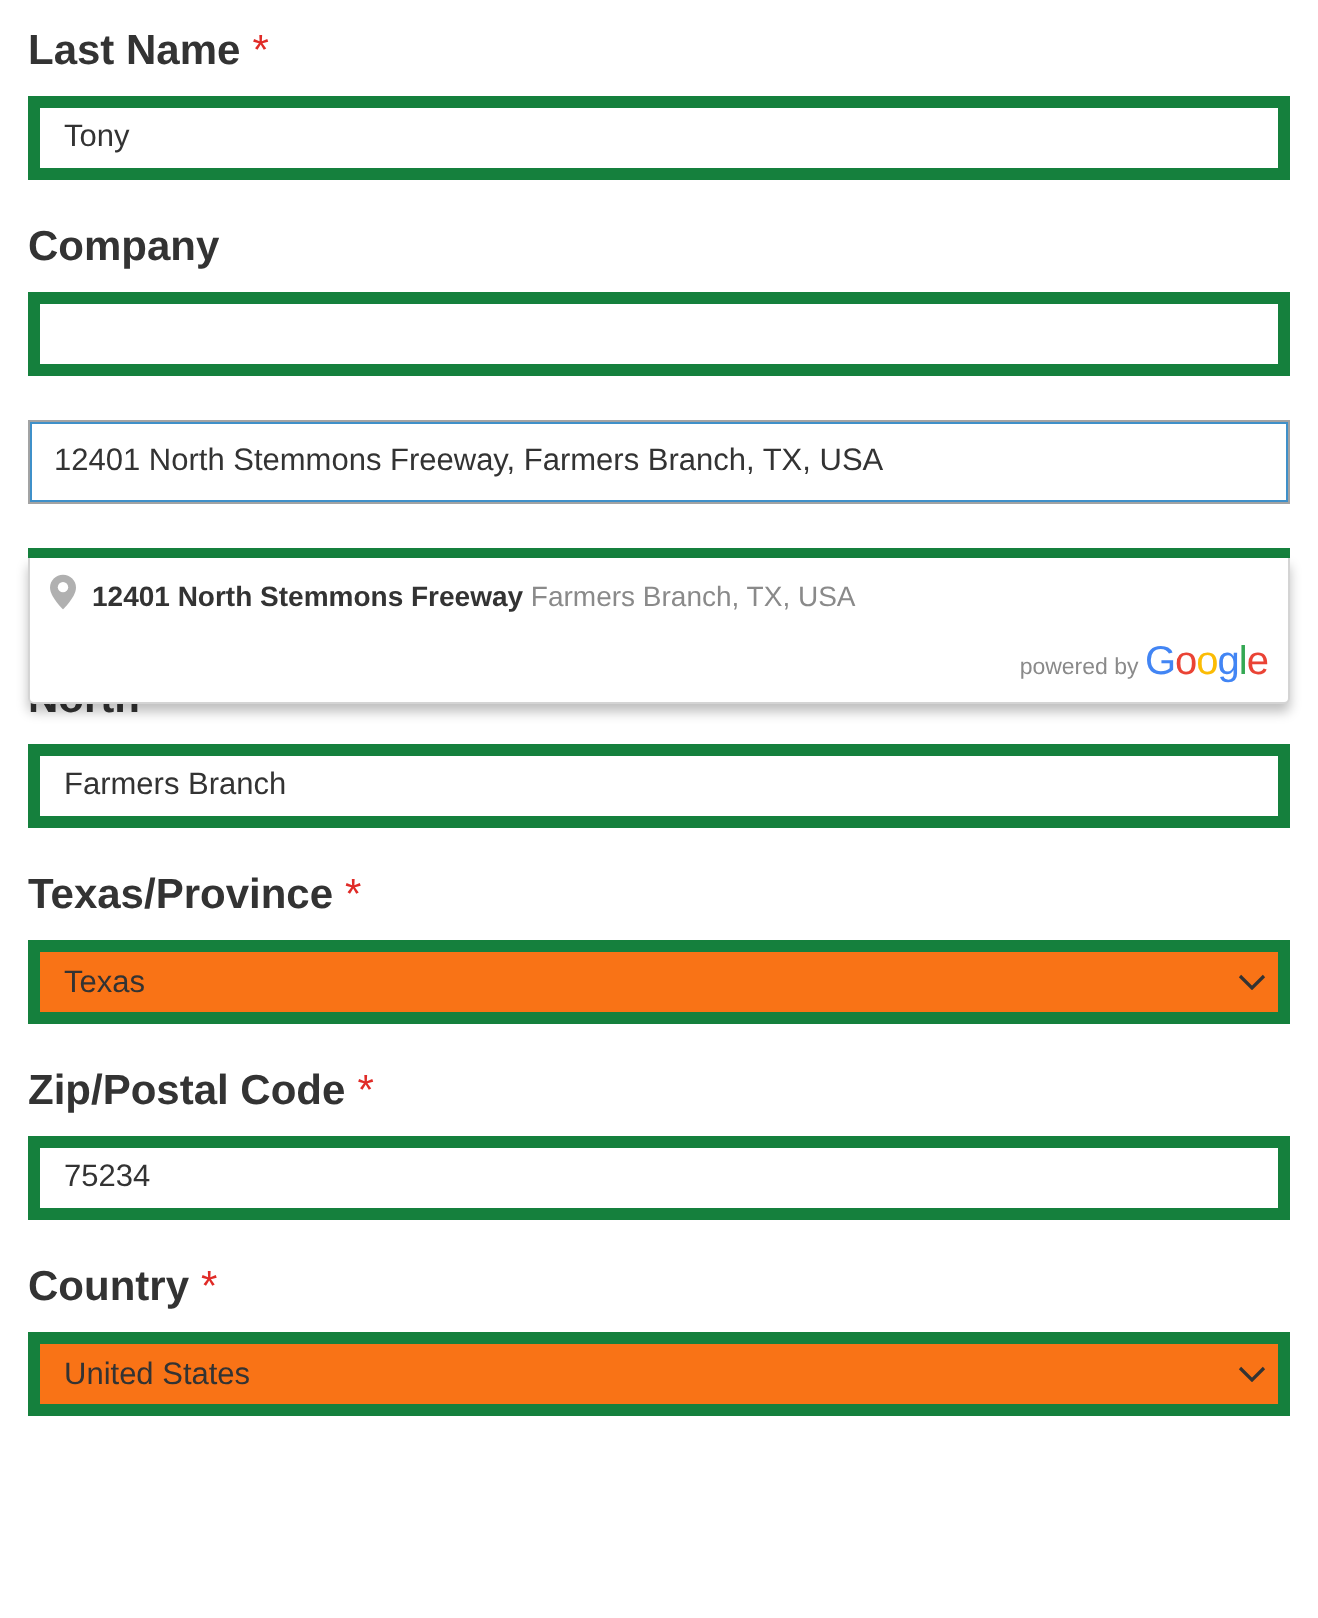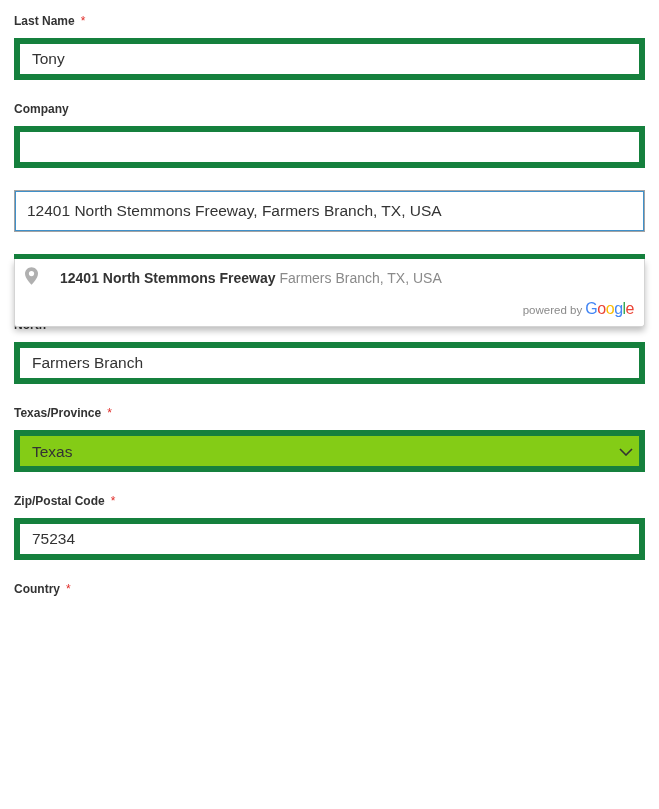--- a/index.html
+++ b/index.html
@@ -10,21 +10,21 @@
     background: #ffffff;
     color: #333333;
     width: 659px;
   }
   .field {
     margin-bottom: 22px;
     position: relative;
   }
   .label {
     font-weight: 700;
-    font-size: 12px;
+    font-size: 21px;
     color: #333333;
     display: block;
     margin-bottom: 10px;
   }
   .req {
     color: #e02b27;
     font-weight: 400;
     margin-left: 6px;
   }
   .input, .select {
@@ -42,21 +42,21 @@
     border: 1px solid #a3a3a3;
     box-shadow: inset 0 0 0 1px #3f90c9;
   }
   .select-wrap {
     position: relative;
   }
   .select {
     appearance: none;
     -webkit-appearance: none;
     padding-right: 36px;
-    background: #84cc16;
+    background: #f97316;
     cursor: pointer;
   }
   .chev {
     position: absolute;
     right: 12px;
     top: 50%;
     transform: translateY(-50%);
     pointer-events: none;
   }
   .ac-dropdown {
@@ -71,35 +71,35 @@
     box-shadow: 0 4px 6px rgba(0,0,0,0.25);
     z-index: 10;
   }
   .ac-item {
     display: flex;
     align-items: center;
     padding: 8px 10px;
     font-size: 14px;
     color: #555555;
     cursor: pointer;
-    gap: 22px;
+    gap: 8px;
   }
   .ac-item .pin {
     flex: 0 0 auto;
   }
   .ac-main { color:#333; font-weight:700; }
   .ac-sec { color:#8a8a8a; font-weight:400; }
   .ac-footer {
     text-align: right;
     padding: 4px 10px 8px 10px;
     font-size: 11.5px;
     color: #8a8a8a;
     font-family: Arial, sans-serif;
   }
-  .g-logo { font-family: 'Arial', sans-serif; font-size:16px; font-weight:500; letter-spacing:-0.5px; }
+  .g-logo { font-family: 'Arial', sans-serif; font-size:20px; font-weight:500; letter-spacing:-0.5px; }
   .g-b { color:#4285F4; }
   .g-r { color:#EA4335; }
   .g-y { color:#FBBC05; }
   .g-g { color:#34A853; }
 </style>
 </head>
 <body>
 
 <div class="field">
   <label class="label">
@@ -172,13 +172,23 @@
   <label class="label">
     <span>Zip/Postal Code</span><span class="req">*</span>
   </label>
   <input class="input" type="text" value="75234" style="">
 </div>
 
 <div class="field" style="margin-bottom:2px;">
   <label class="label">
     <span>Country</span><span class="req">*</span>
   </label>
+  <div class="select-wrap">
+    <select class="select">
+      <option>United States</option>
+    </select>
+    <span class="chev">
+      <svg width="14" height="8" viewBox="0 0 14 8">
+          <path d="M1 1l6 6 6-6" fill="none" stroke="#333" stroke-width="1.6"></path>
+        </svg>
+    </span>
+  </div>
 </div>
 
 </body></html>

